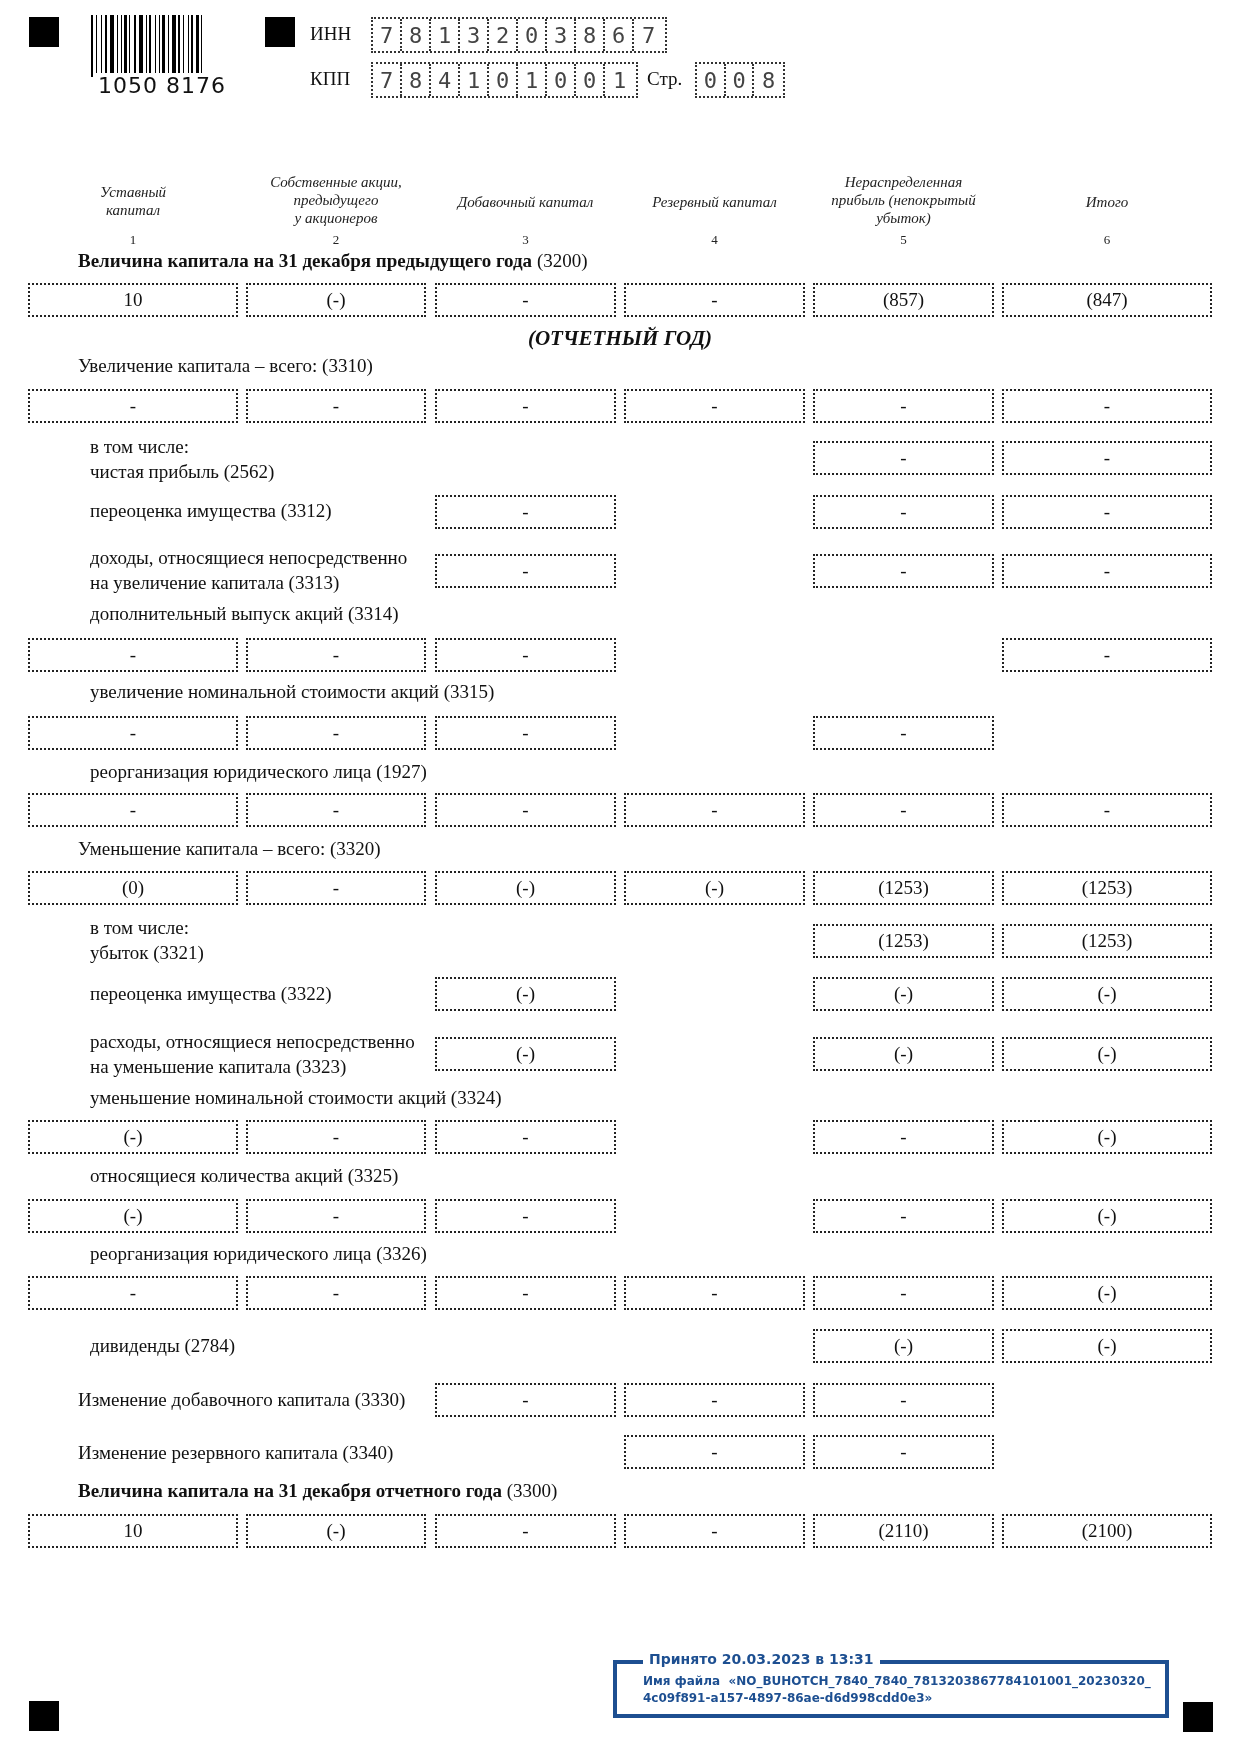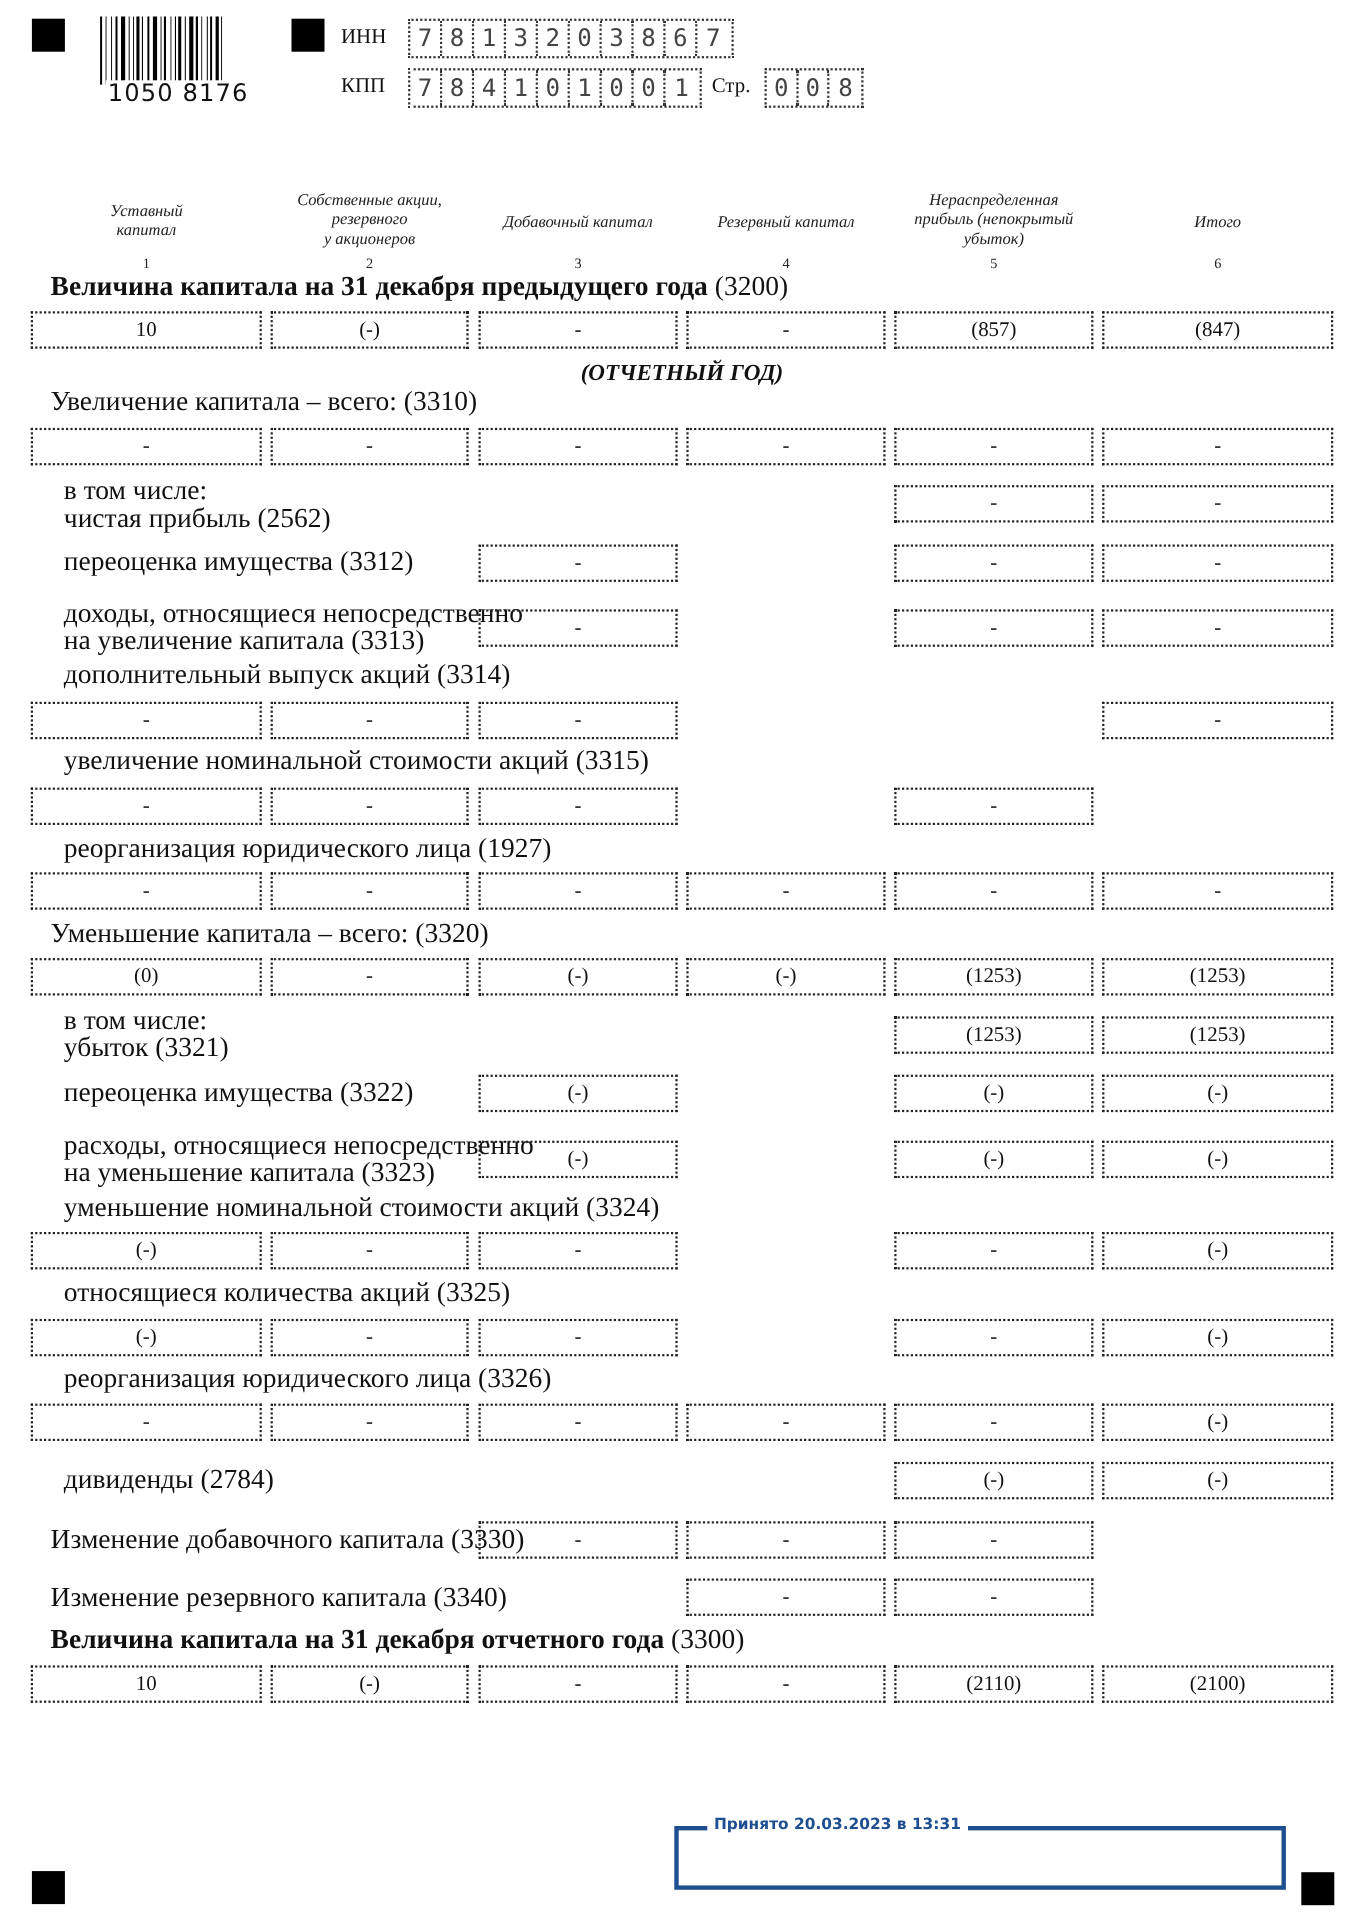--- a/index.html
+++ b/index.html
@@ -13,21 +13,21 @@
                  font-family:"DejaVu Sans", sans-serif; font-size:22px; letter-spacing:1px; line-height:26px; background:transparent; }
   .barcode-num b { background:#fff; font-weight:normal; padding:0 2px; }
   .lbl { position:absolute; font-size:19px; line-height:22px; white-space:nowrap; }
   .cells { position:absolute; display:flex; border:2px dotted #333; box-sizing:border-box; }
   .cell { width:29px; height:100%; box-sizing:border-box; border-right:2px dotted #333;
           font-family:"DejaVu Sans Mono", "Liberation Mono", monospace; font-size:22px; color:#444;
           display:flex; align-items:center; justify-content:center; }
   .cell:last-child { border-right:none; }
   .colhead { position:absolute; font-style:italic; font-size:15px; line-height:18px; text-align:center; color:#222; }
   .colnum { position:absolute; font-size:13px; text-align:center; width:40px; color:#222; }
-  .rowlabel { position:absolute; font-size:25px; line-height:25px; white-space:nowrap; }
+  .rowlabel { position:absolute; font-size:19px; line-height:25px; white-space:nowrap;margin-left:32px; }
   .rowlabel.bold .t { font-weight:bold; }
   .box { position:absolute; height:34px; box-sizing:border-box; border:2px dotted #222;
          display:flex; align-items:center; justify-content:center; font-size:19px; }
   .section-title { position:absolute; left:0; width:1240px; text-align:center; top:326px;
                    font-weight:bold; font-style:italic; font-size:21px; }
   .stamp { position:absolute; left:613px; top:1660px; width:556px; height:58px;
            border:4px solid #1d4f91; box-sizing:border-box; color:#1d4f91;
            font-family:"DejaVu Sans", sans-serif; font-weight:bold; }
   .stamp-title { position:absolute; left:26px; top:-14px; background:#fff; padding:0 6px;
                  font-size:14px; line-height:18px; }
@@ -130,21 +130,21 @@
   </div>
 
 <div id="column-headers">
     <div class="colhead" style="left: 38px; width: 190px; top: 183px;">
       <div>Уставный</div>
       <div>капитал</div>
     </div>
     <div class="colnum" style="left: 113px; top: 232px;">1</div>
     <div class="colhead" style="left: 241px; width: 190px; top: 173px;">
       <div>Собственные акции,</div>
-      <div>резервного</div>
+      <div>предыдущего</div>
       <div>у акционеров</div>
     </div>
     <div class="colnum" style="left: 316px; top: 232px;">2</div>
     <div class="colhead" style="left: 430.5px; width: 190px; top: 193px;">
       <div>Добавочный капитал</div>
     </div>
     <div class="colnum" style="left: 505.5px; top: 232px;">3</div>
     <div class="colhead" style="left: 619.5px; width: 190px; top: 193px;">
       <div>Резервный капитал</div>
     </div>
@@ -299,13 +299,18 @@
     <div class="box" style="left: 28px; width: 210px; top: 1514px;">10</div>
     <div class="box" style="left: 246px; width: 180px; top: 1514px;">(-)</div>
     <div class="box" style="left: 435px; width: 181px; top: 1514px;">-</div>
     <div class="box" style="left: 624px; width: 181px; top: 1514px;">-</div>
     <div class="box" style="left: 813px; width: 181px; top: 1514px;">(2110)</div>
     <div class="box" style="left: 1002px; width: 210px; top: 1514px;">(2100)</div>
   </div>
 
 <div class="stamp">
   <div class="stamp-title">Принято 20.03.2023 в 13:31</div>
+  <div class="stamp-file">
+    <span>Имя файла</span>&nbsp;
+    <span>«NO_BUHOTCH_7840_7840_7813203867784101001_20230320_</span><br>
+    <span>4c09f891-a157-4897-86ae-d6d998cdd0e3»</span>
+  </div>
 </div>
 
 </body></html>

